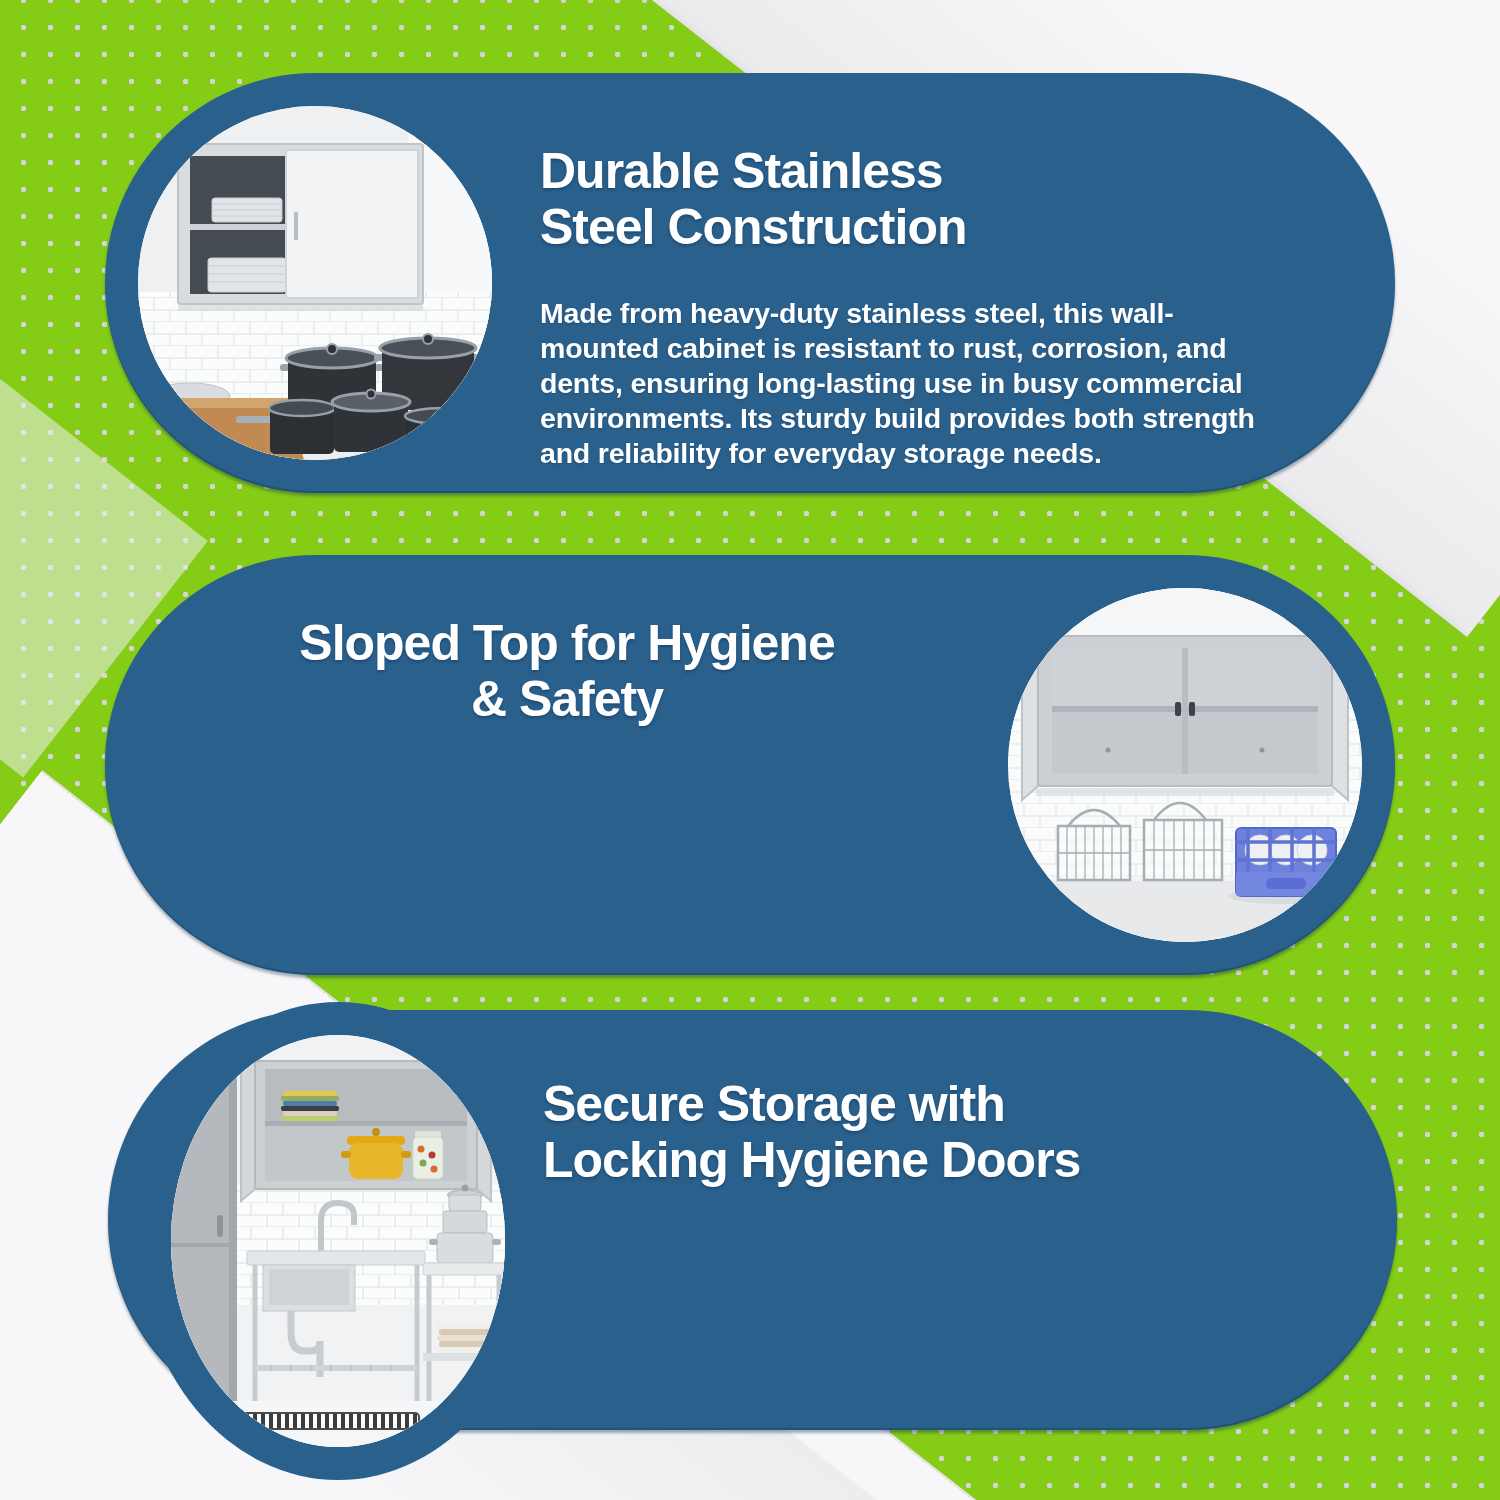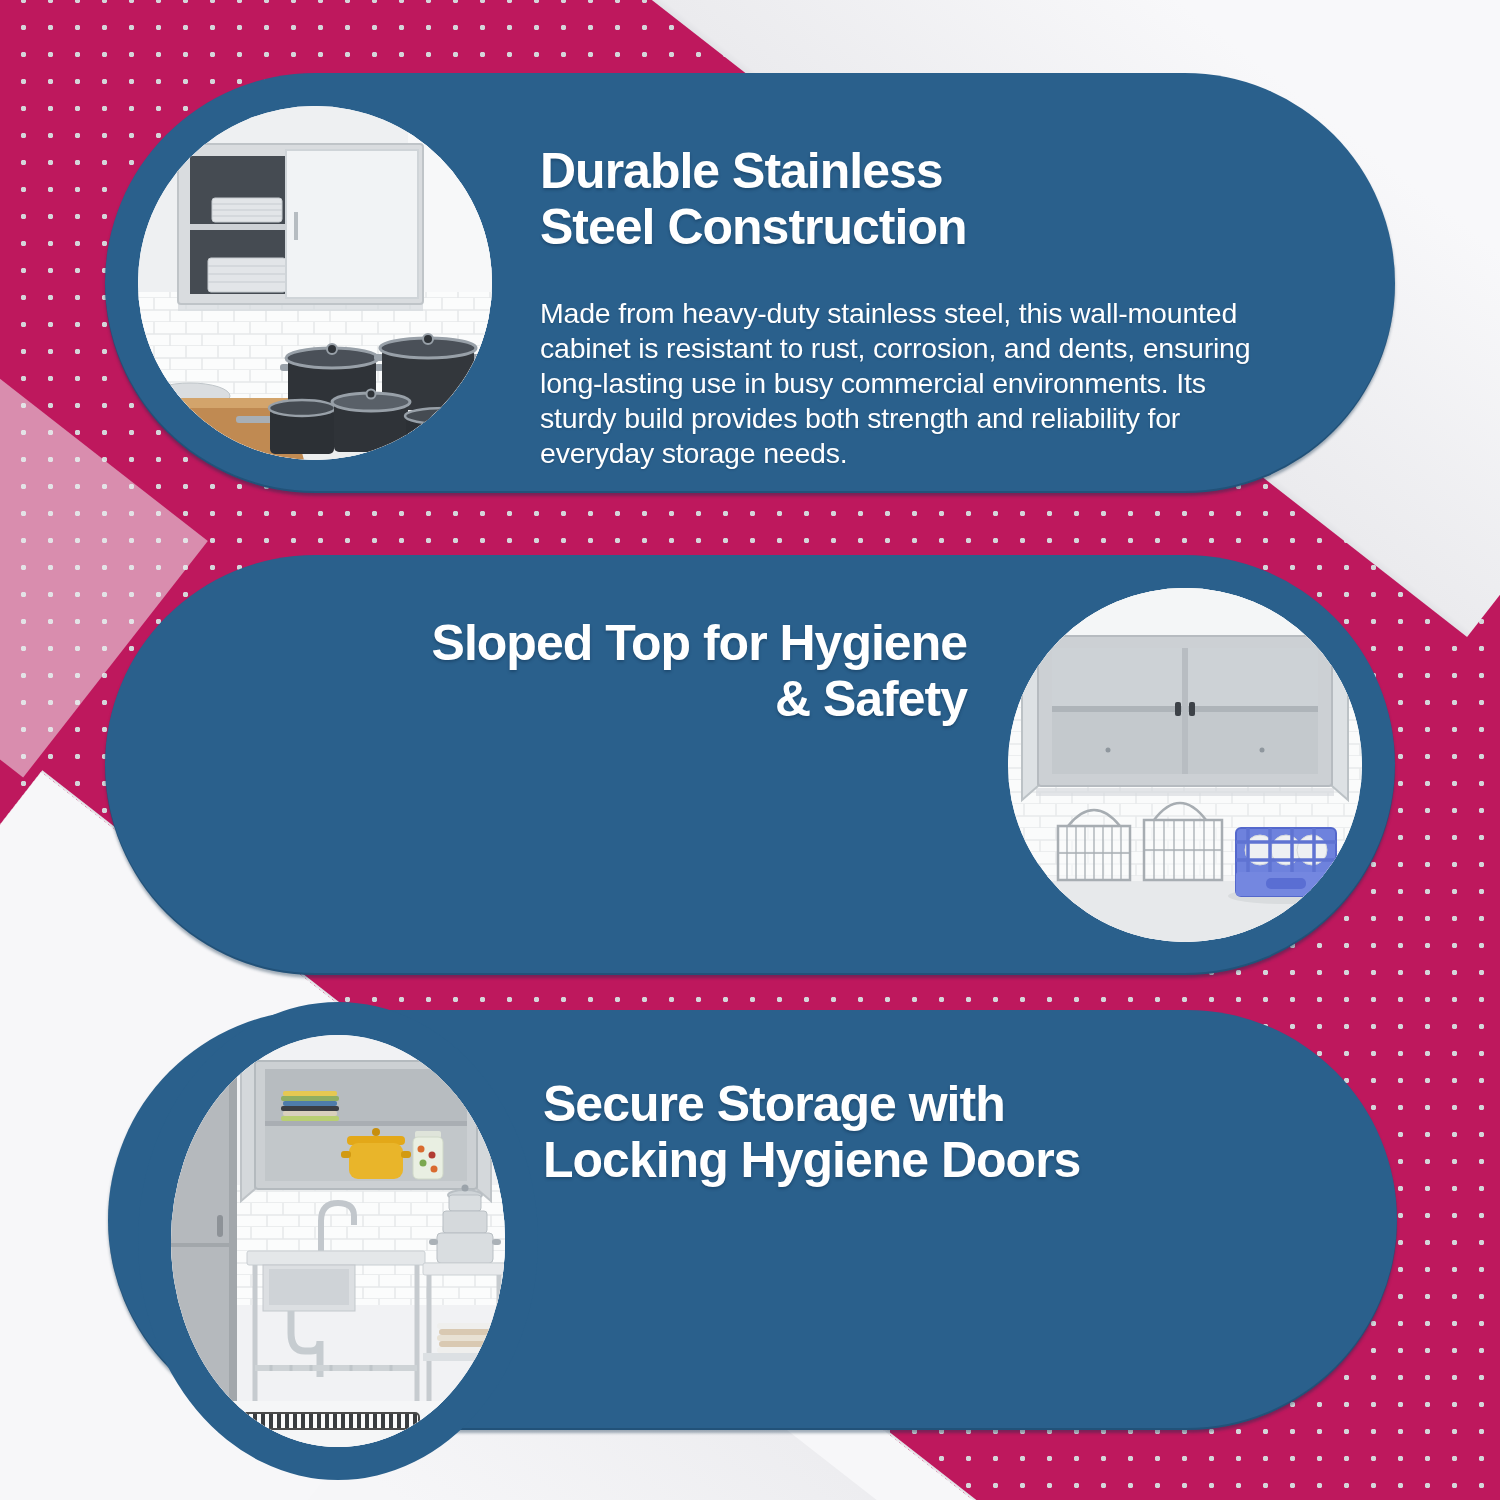--- a/index.html
+++ b/index.html
@@ -1,18 +1,18 @@
 <!DOCTYPE html>
 <html><head>
 <meta charset="utf-8">
 <style>
   html,body{margin:0;padding:0;background:#dfe0e3;}
   .canvas{
     position:relative;width:1500px;height:1500px;overflow:hidden;
-    background:#be185d;
+    background:#84cc16;
     font-family:"Liberation Sans",sans-serif;
   }
   .dot-layer{
     position:absolute;inset:0;
     background-image:radial-gradient(circle,#d5d5d9 2.6px,rgba(0,0,0,0) 3px);
     background-size:27px 27px;background-position:10px 14px;
   }
   .wedge{position:absolute;}
   .wedge-tr{
     right:-300px;top:-330px;width:1050px;height:720px;
@@ -47,29 +47,29 @@
   }
   .photo svg{display:block;width:100%;height:100%;}
   .photo-round-left{left:33px;top:33px;width:354px;height:354px;}
   .photo-round-right{right:33px;top:33px;width:354px;height:354px;}
   .photo-oval{
     left:30px;top:-8px;width:400px;height:478px;border-radius:50%;
     background:#ffffff;border:33px solid #2a608c;box-sizing:border-box;
   }
   .txt{position:absolute;color:#ffffff;}
   .txt-1{left:435px;top:28px;width:715px;text-align:left;}
-  .txt-2{left:62px;top:18px;width:800px;text-align:right;}
+  .txt-2{left:62px;top:18px;width:800px;text-align:center;}
   .txt-3{left:435px;top:24px;width:800px;text-align:left;}
   .title{
     font-size:50px;line-height:1.12;font-weight:700;letter-spacing:-1px;
     text-shadow:0 2px 3px rgba(10,40,68,.38);
   }
   .title span{display:block;}
   .body{
-    margin-top:30px;font-size:28.5px;line-height:1.23;font-weight:400;
+    margin-top:30px;font-size:28.5px;line-height:1.23;font-weight:700;
     letter-spacing:-.2px;text-shadow:0 1px 2px rgba(10,40,68,.3);
   }
 </style>
 </head>
 <body>
 
 <div class="canvas">
 
   <div class="dot-layer"></div>
   <div class="wedge wedge-tr"></div>

